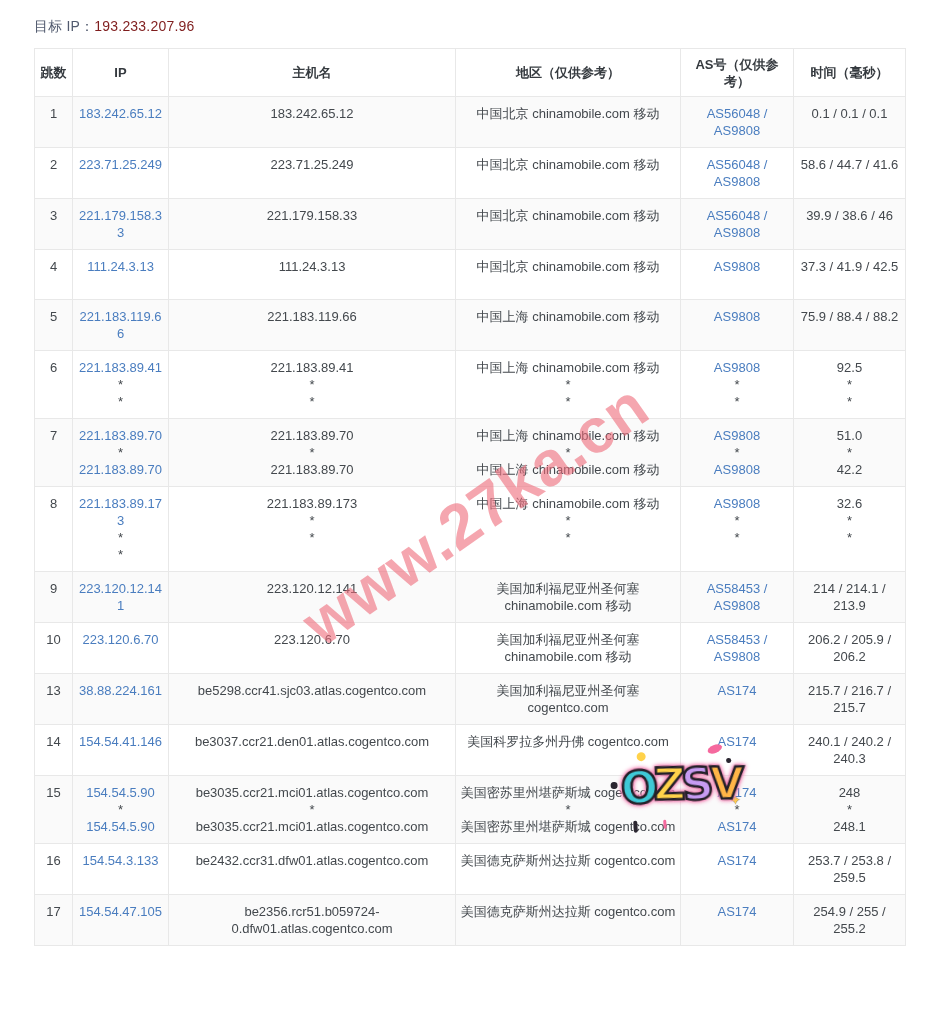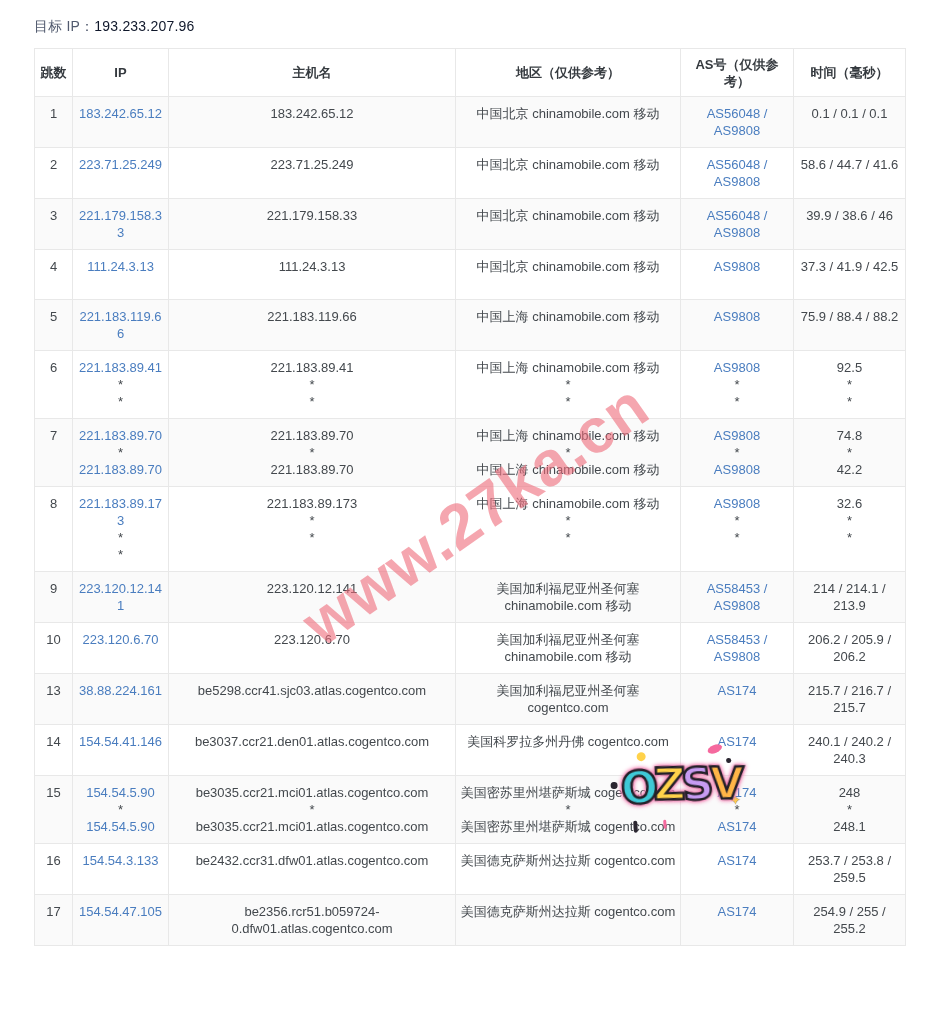--- a/index.html
+++ b/index.html
@@ -6,21 +6,21 @@
   body{
     width:926px;height:1024px;overflow:hidden;position:relative;
     background:#ffffff;
     font-family:"Liberation Sans","DejaVu Sans",sans-serif;
     -webkit-font-smoothing:antialiased;
   }
   .target-line{
     position:absolute;left:34px;top:18px;
     font-size:14px;color:#515a6e;letter-spacing:.2px;
   }
-  .target-line .target-ip{color:#0f172a;text-align:center;}
+  .target-line .target-ip{color:#7f1d1d;text-align:center;}
 
   .trace-table{
     position:absolute;left:34px;top:48px;width:871px;
     border-collapse:collapse;table-layout:fixed;
     font-size:13px;color:#43484d;
   }
   .trace-table th,.trace-table td{
     border:1px solid #e8e8e8;
     text-align:center;vertical-align:top;
     padding:8px 4px;line-height:17px;
@@ -234,21 +234,21 @@
           <div class="cell-line">中国上海 chinamobile.com 移动</div>
           <div class="cell-line">*</div>
           <div class="cell-line">中国上海 chinamobile.com 移动</div>
         </td>
         <td>
           <div class="cell-line"><span class="lnk">AS9808</span></div>
           <div class="cell-line">*</div>
           <div class="cell-line"><span class="lnk">AS9808</span></div>
         </td>
         <td>
-          <div class="cell-line">74.8</div>
+          <div class="cell-line">51.0</div>
           <div class="cell-line">*</div>
           <div class="cell-line">42.2</div>
         </td>
       </tr>
       <tr class="tall">
         <td>8</td>
         <td>
           <div class="cell-line"><span class="lnk">221.183.89.173</span></div>
           <div class="cell-line">*</div>
           <div class="cell-line">*</div>

